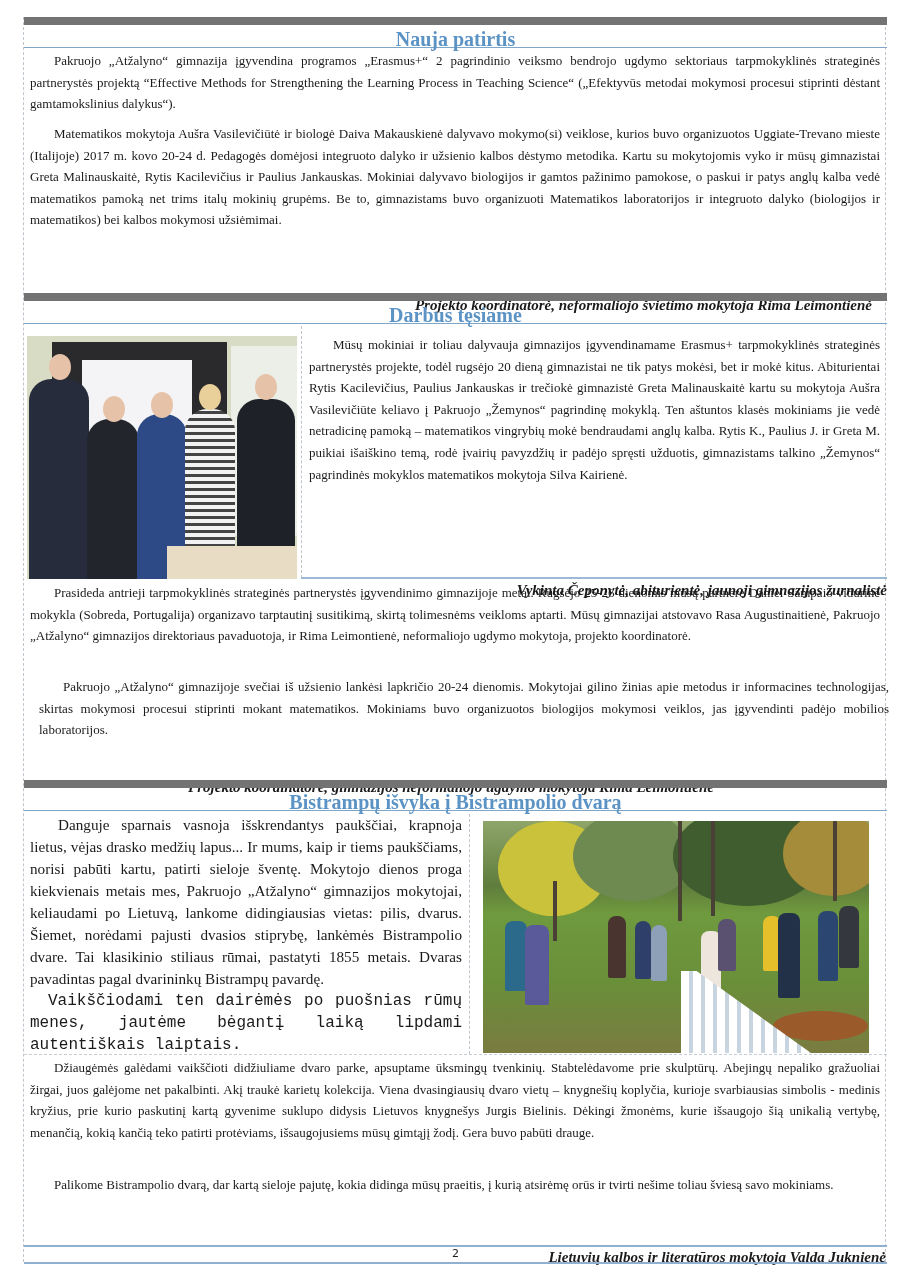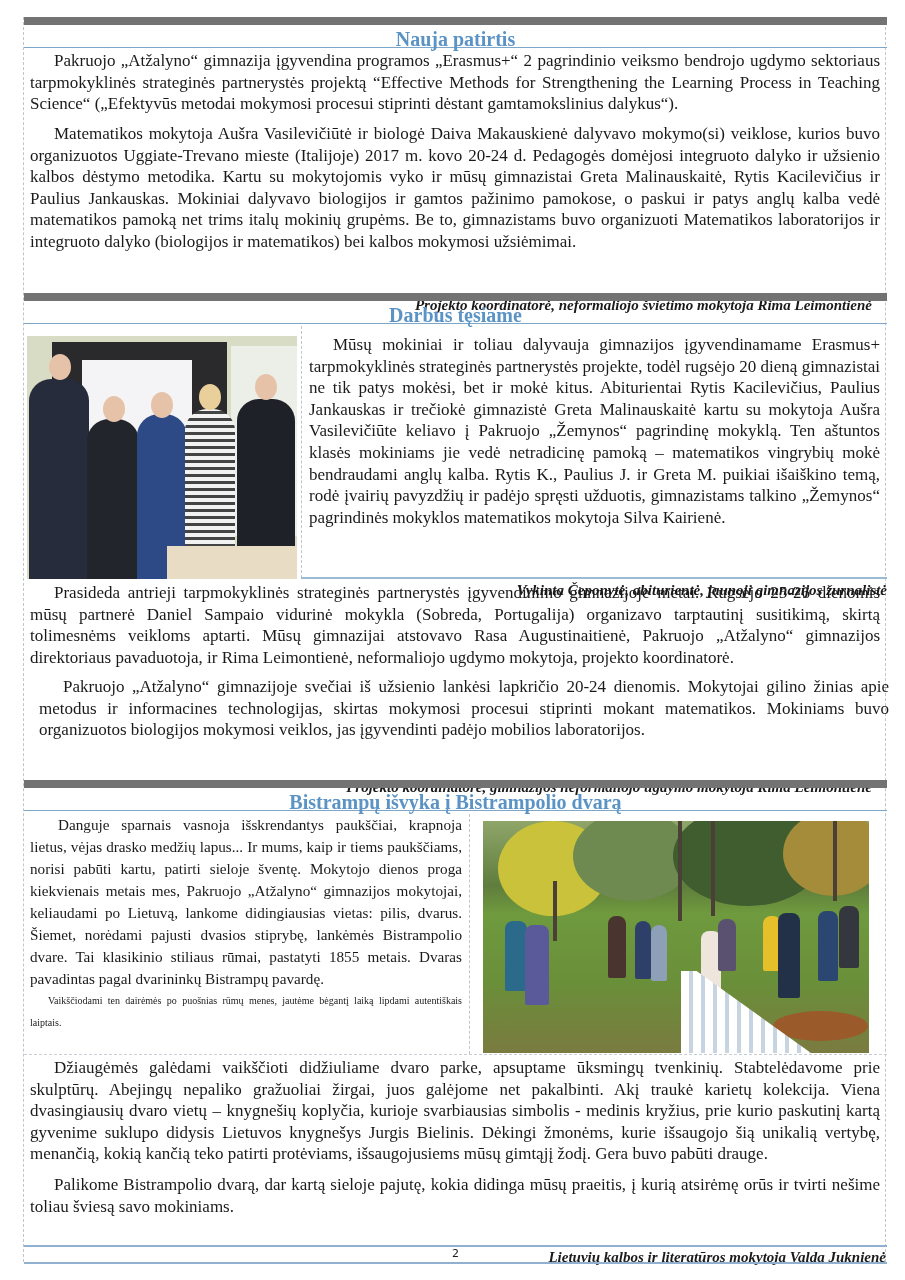--- a/index.html
+++ b/index.html
@@ -7,21 +7,21 @@
   body { font-family: "Liberation Serif", "DejaVu Serif", serif; color: #1a1a1a; position: relative; }
 
   .page { position: absolute; left: 23px; top: 17px; width: 863px; height: 1245px;
           border-left: 1px dashed #bfc5cc; border-right: 1px dashed #bfc5cc; }
 
   .section-title { position: absolute; left: 0; width: 863px; text-align: center;
                    font-weight: bold; color: #5b93c5; font-size: 20px;
                    border-top: 8px solid #737373; border-bottom: 1px solid #7ea6c8;
                    line-height: 28px; height: 31px; }
 
-  .para { position: absolute; font-size: 17px; line-height: 21.5px; text-align: justify;
+  .para { position: absolute; font-size: 13px; line-height: 21.5px; text-align: justify;
           text-indent: 24px; }
   .sig { position: absolute; font-size: 15px; font-weight: bold; font-style: italic;
          text-align: right; line-height: 20px; margin-top: 26px; }
 
   .photo { position: absolute; overflow: hidden; }
   .vline { position: absolute; border-left: 1px dashed #bfc5cc; }
   .hline { position: absolute; border-top: 1px dashed #c9ced4; }
 
   
   #photo1 { left: 3px; top: 319px; width: 270px; height: 243px; background: #d8dcc4; }
@@ -76,27 +76,27 @@
     <div class="desk"></div>
   </div>
   <div class="vline" style="left:277px; top:309px; height:252px;"></div>
 
   <p class="para" style="left:285px; top:317px; width:571px; line-height:21.6px;">Mūsų mokiniai ir toliau dalyvauja gimnazijos įgyvendinamame Erasmus+ tarpmokyklinės strateginės partnerystės projekte, todėl rugsėjo 20 dieną gimnazistai ne tik patys mokėsi, bet ir mokė kitus. Abiturientai Rytis Kacilevičius, Paulius Jankauskas ir trečiokė gimnazistė Greta Malinauskaitė kartu su mokytoja Aušra Vasilevičiūte keliavo į Pakruojo „Žemynos“ pagrindinę mokyklą. Ten aštuntos klasės mokiniams jie vedė netradicinę pamoką – matematikos vingrybių mokė bendraudami anglų kalba. Rytis K., Paulius J. ir Greta M. puikiai išaiškino temą, rodė įvairių pavyzdžių ir padėjo spręsti užduotis, gimnazistams talkino „Žemynos“ pagrindinės mokyklos matematikos mokytoja Silva Kairienė.</p>
   <p class="sig" style="left:285px; top:537px; width:578px;">Vykinta Čeponytė, abiturientė, jaunoji gimnazijos žurnalistė</p>
   <div style="position:absolute; left:277px; top:560px; width:586px; border-top:2px solid #9bbad6;"></div>
 
   <p class="para" style="left:6px; top:565px; width:850px;">Prasideda antrieji tarpmokyklinės strateginės partnerystės įgyvendinimo gimnazijoje metai. Rugsėjo 25-26 dienomis mūsų partnerė Daniel Sampaio vidurinė mokykla (Sobreda, Portugalija) organizavo tarptautinį susitikimą, skirtą tolimesnėms veikloms aptarti. Mūsų gimnazijai atstovavo Rasa Augustinaitienė, Pakruojo „Atžalyno“ gimnazijos direktoriaus pavaduotoja, ir Rima Leimontienė, neformaliojo ugdymo mokytoja, projekto koordinatorė.</p>
   <p class="para" style="left:6px; top:659px; width:850px;margin-left:9px;">Pakruojo „Atžalyno“ gimnazijoje svečiai iš užsienio lankėsi lapkričio 20-24 dienomis. Mokytojai gilino žinias apie metodus ir informacines technologijas, skirtas mokymosi procesui stiprinti mokant matematikos. Mokiniams buvo organizuotos biologijos mokymosi veiklos, jas įgyvendinti padėjo mobilios laboratorijos.</p>
-  <p class="sig" style="left:6px; top:734px; width:842px;">Projekto koordinatorė, gimnazijos neformaliojo ugdymo mokytoja Rima Leimontienė</p>
+  <p class="sig" style="left:6px; top:734px; width:842px;text-align:center;">Projekto koordinatorė, gimnazijos neformaliojo ugdymo mokytoja Rima Leimontienė</p>
 
   <div class="section-title" style="top:763px;">Bistrampų išvyka į Bistrampolio dvarą</div>
 
   <div style="position:absolute; left:6px; top:797px; width:432px;">
     <p style="font-size:15.2px; line-height:22px; text-align:justify; text-indent:28px;">Danguje sparnais vasnoja išskrendantys paukščiai, krapnoja lietus, vėjas drasko medžių lapus... Ir mums, kaip ir tiems paukščiams, norisi pabūti kartu, patirti sieloje šventę. Mokytojo dienos proga kiekvienais metais mes, Pakruojo „Atžalyno“ gimnazijos mokytojai, keliaudami po Lietuvą, lankome didingiausias vietas: pilis, dvarus. Šiemet, norėdami pajusti dvasios stiprybę, lankėmės Bistrampolio dvare. Tai klasikinio stiliaus rūmai, pastatyti 1855 metais. Dvaras pavadintas pagal dvarininkų Bistrampų pavardę.</p>
-    <p style="font-size:10px; line-height:22px; text-align:justify; text-indent:18px;">Vaikščiodami ten dairėmės po puošnias rūmų menes, jautėme bėgantį laiką lipdami autentiškais laiptais.</p>
+    <p style="font-size:16px; line-height:22px; text-align:justify; text-indent:18px;font-family:Liberation Mono, monospace;">Vaikščiodami ten dairėmės po puošnias rūmų menes, jautėme bėgantį laiką lipdami autentiškais laiptais.</p>
   </div>
   <div class="vline" style="left:445px; top:797px; height:240px;"></div>
 
   <div class="photo" id="photo2" title="Mokytojai vaikšto rudeniniame dvaro parke">
     <div class="tree" style="left:15px; top:0px; width:110px; height:95px; background:#c9c23a;"></div>
     <div class="tree" style="left:90px; top:-10px; width:120px; height:90px; background:#6f8a50;"></div>
     <div class="tree" style="left:190px; top:-15px; width:150px; height:100px; background:#3f5d2e;"></div>
     <div class="tree" style="left:300px; top:-10px; width:100px; height:85px; background:#a48c3a;"></div>
     <div class="trunk" style="left:70px; top:60px; height:60px;"></div>
     <div class="trunk" style="left:195px; top:0px; height:100px;"></div>

